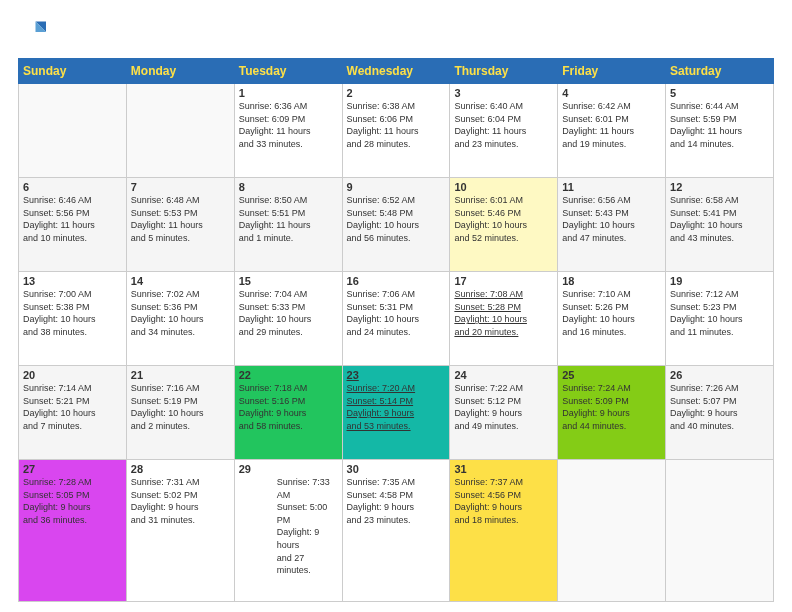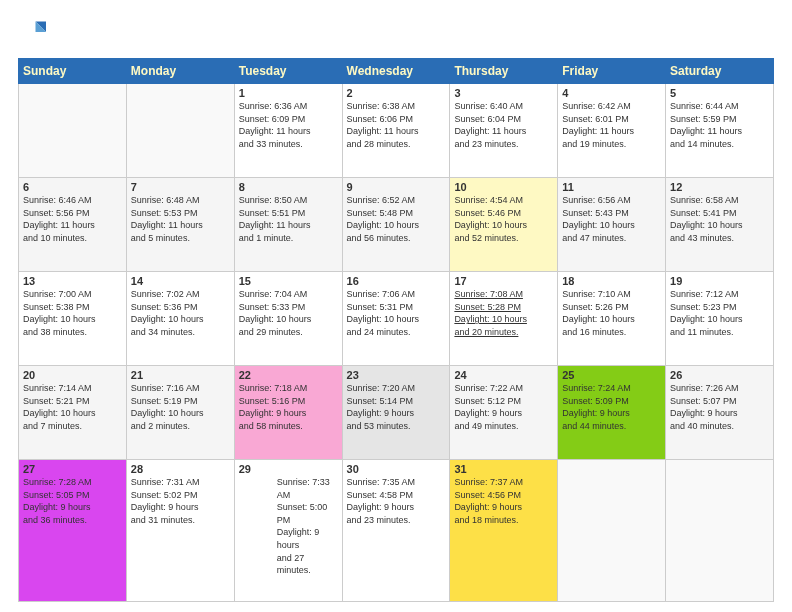--- a/index.html
+++ b/index.html
@@ -62,21 +62,21 @@
       color: #333;
     }
     .calendar {
       flex: 1;
       border-collapse: collapse;
       width: 100%;
       table-layout: fixed;
     }
     .calendar th {
       background: #2a6db5;
-      color: #fef9c3;
+      color: #fde047;
       font-size: 12px;
       font-weight: bold;
       padding: 5px 4px;
       text-align: left;
       border: 1px solid #2a6db5;
     }
     .calendar td {
       border: 1px solid #ccc;
       vertical-align: top;
       padding: 3px 4px;
@@ -205,21 +205,21 @@
           </td>
           <td style="background: rgb(245, 245, 245);">
             <span class="day-num">9</span>
             <div class="day-info" style="white-space: pre-line;">Sunrise: 6:52 AM
 Sunset: 5:48 PM
 Daylight: 10 hours
 and 56 minutes.</div>
           </td>
           <td style="background: #fef9c3;">
             <span class="day-num">10</span>
-            <div class="day-info" style="white-space: pre-line;">Sunrise: 4:54 AM
+            <div class="day-info" style="white-space: pre-line;">Sunrise: 6:01 AM
 Sunset: 5:46 PM
 Daylight: 10 hours
 and 52 minutes.</div>
           </td>
           <td style="background: rgb(245, 245, 245);">
             <span class="day-num">11</span>
             <div class="day-info" style="white-space: pre-line;">Sunrise: 6:56 AM
 Sunset: 5:43 PM
 Daylight: 10 hours
 and 47 minutes.</div>
@@ -291,28 +291,28 @@
 Daylight: 10 hours
 and 7 minutes.</div>
           </td>
           <td style="background: rgb(245, 245, 245);">
             <span class="day-num">21</span>
             <div class="day-info" style="white-space: pre-line;">Sunrise: 7:16 AM
 Sunset: 5:19 PM
 Daylight: 10 hours
 and 2 minutes.</div>
           </td>
-          <td style="background: #f9a8d4;">
+          <td style="background: #22c55e;">
             <span class="day-num">22</span>
             <div class="day-info" style="white-space: pre-line;">Sunrise: 7:18 AM
 Sunset: 5:16 PM
 Daylight: 9 hours
 and 58 minutes.</div>
           </td>
-          <td style="background: #e5e5e5;">
+          <td style="background: #14b8a6; text-decoration: underline;">
             <span class="day-num">23</span>
             <div class="day-info" style="white-space: pre-line;">Sunrise: 7:20 AM
 Sunset: 5:14 PM
 Daylight: 9 hours
 and 53 minutes.</div>
           </td>
           <td style="background: rgb(245, 245, 245);">
             <span class="day-num">24</span>
             <div class="day-info" style="white-space: pre-line;">Sunrise: 7:22 AM
 Sunset: 5:12 PM

